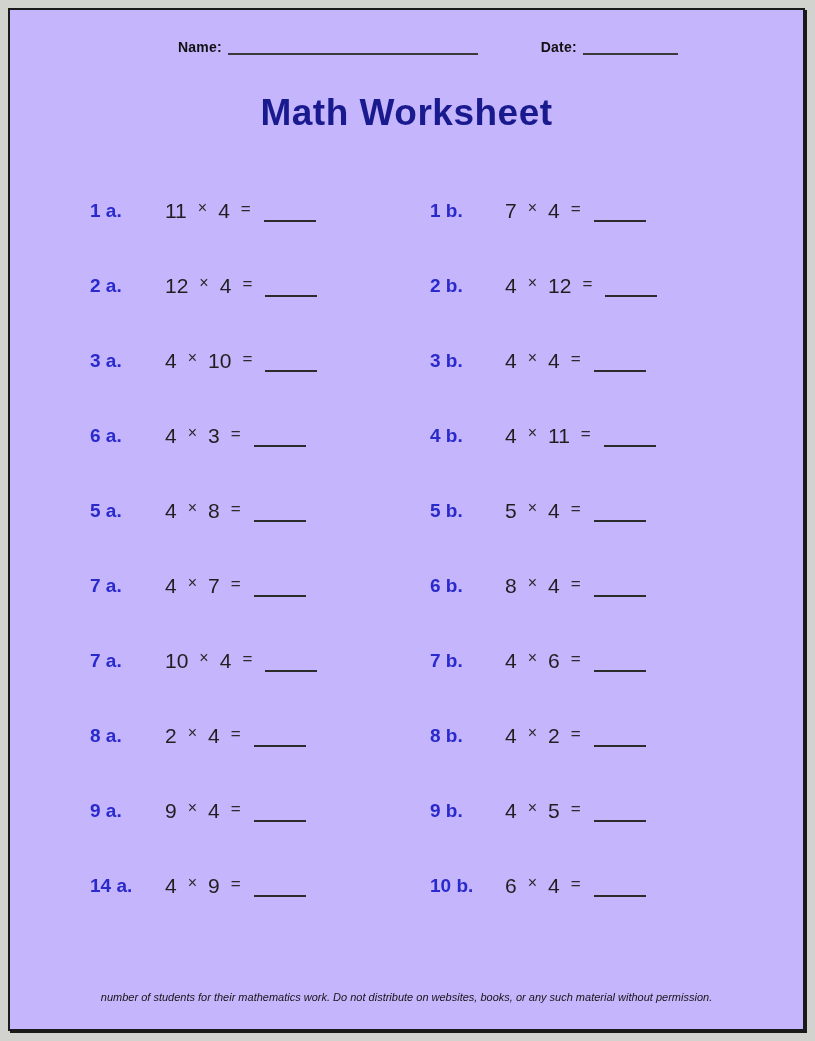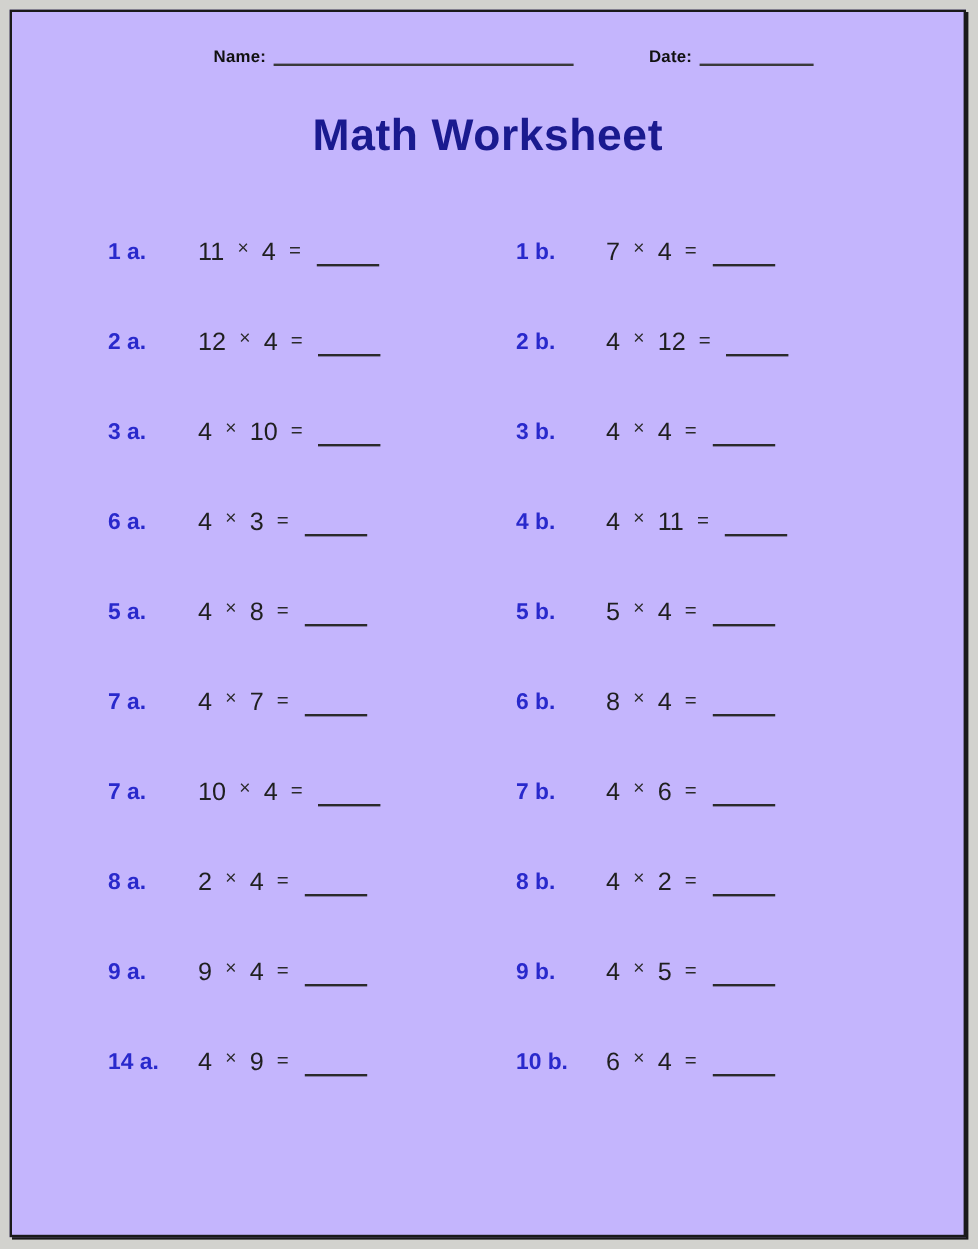--- a/index.html
+++ b/index.html
@@ -269,15 +269,16 @@
           <span class="f">6</span>
           <span class="op">×</span>
           <span class="f">4</span>
           <span class="eq">=</span>
           <span class="blank"></span>
         </div>
       </div>
     </div>
 
   <div class="footer">
+    <div>number of students for their mathematics work. Do not distribute on websites, books, or any such material without permission.</div>
   </div>
 
 </div>
 
 </body></html>

